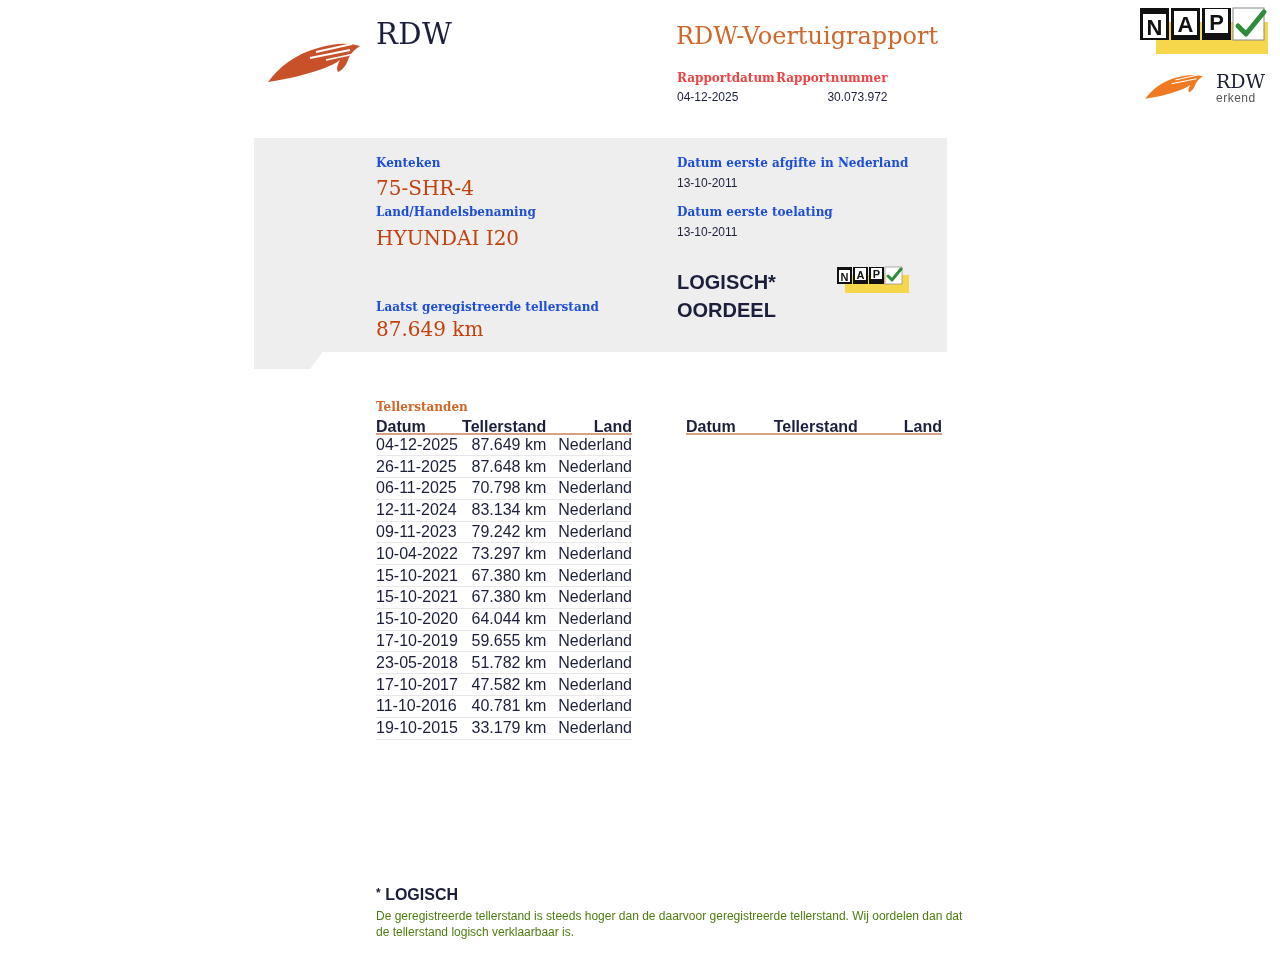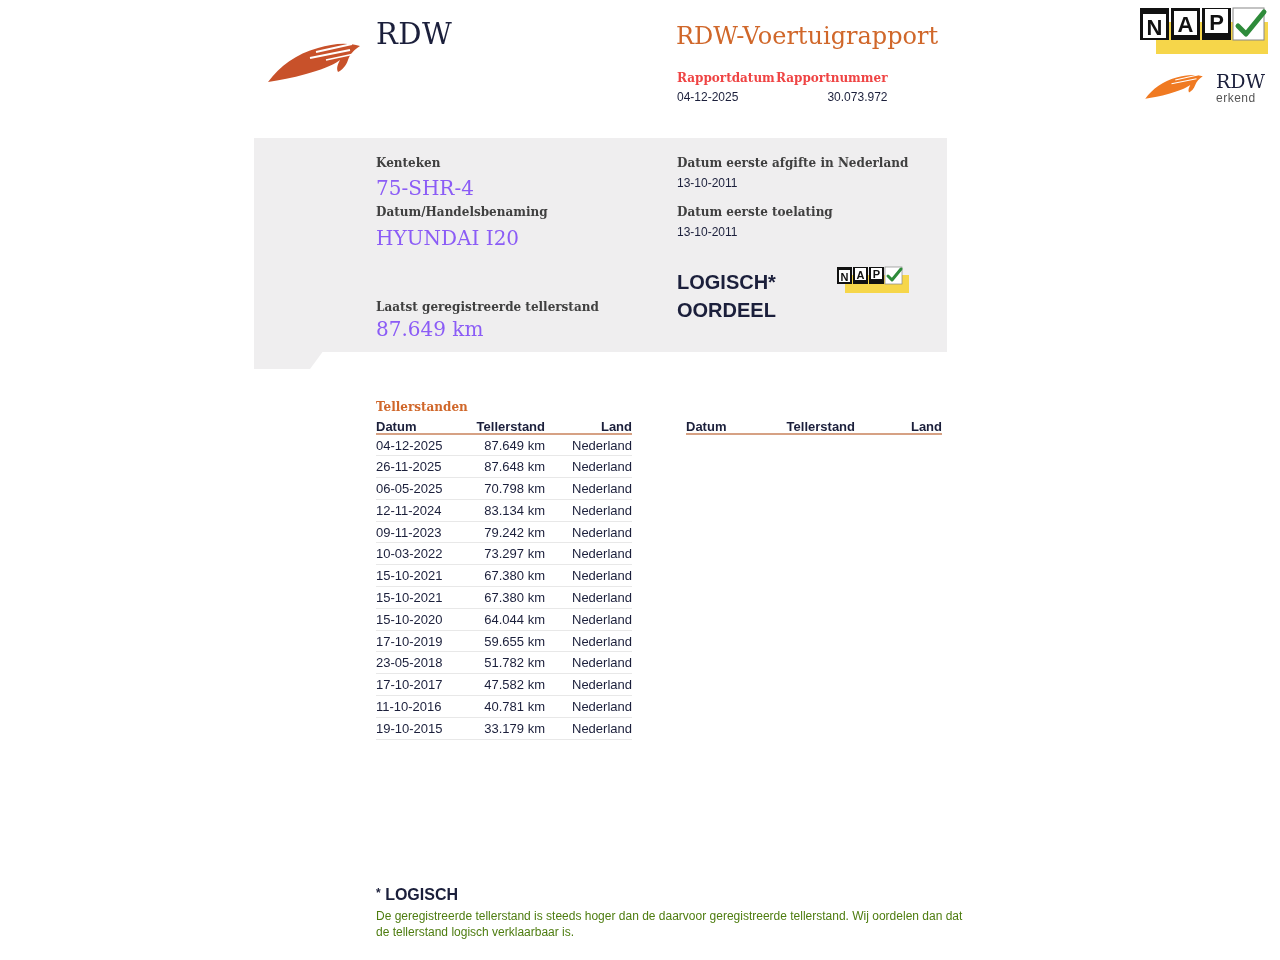--- a/index.html
+++ b/index.html
@@ -19,29 +19,29 @@
   
   .nap-big { position: absolute; left: 1140px; top: 6px; width: 128px; height: 48px; }
   .rdw-erkend-feather { position: absolute; left: 1144px; top: 70px; width: 60px; height: 30px; }
   .rdw-erkend-text { position: absolute; left: 1216px; top: 70px; font-size: 19px; color: #1b1f3b; }
   .rdw-erkend-sub { position: absolute; left: 1216px; top: 91px; font-size: 12px; color: #555; letter-spacing: 0.5px; }
 
   
   .card { position: absolute; left: 254px; top: 138px; width: 693px; height: 214px; background: #efeeef; }
   .card-tab { position: absolute; left: 254px; top: 350px; width: 70px; height: 19px; background: #efeeef;
               clip-path: polygon(0 0, 100% 0, 80% 100%, 0 100%); }
-  .field-label { position: absolute; font-size: 12px; font-weight: bold; color: #404040; }
-  .field-value-big { position: absolute; font-size: 20px; color: #8b5cf6; }
+  .field-label { position: absolute; font-size: 12px; font-weight: bold; color: #1d4ed8; }
+  .field-value-big { position: absolute; font-size: 20px; color: #c2410c; }
   .field-value-small { position: absolute; font-size: 12px; color: #1b1f3b; }
   .verdict { position: absolute; left: 677px; top: 268px; font-size: 20px; font-weight: bold; line-height: 28px; color: #1b1f3b; }
   .nap-small { position: absolute; left: 837px; top: 265px; width: 72px; height: 28px; }
 
   
   .section-title { position: absolute; left: 376px; top: 400px; font-size: 12px; font-weight: bold; color: #d0672a; }
-  table.odo { position: absolute; border-collapse: collapse; font-size: 13px; }
+  table.odo { position: absolute; border-collapse: collapse; font-size: 16px; }
   table.odo th { font-weight: bold; color: #1b1f3b; height: 14px; padding: 0; border-bottom: 2px solid #d6a184; line-height: 13px; }
   table.odo td { height: 21.8px; padding: 0; border-bottom: 1px solid #e8e8e8; color: #1b1f3b; }
   .c-date { text-align: left; width: 90px; }
   .c-km { text-align: right; width: 79px; }
   .c-land { text-align: right; width: 87px; margin-left: 25px; }
   .t2 .c-date { width: 90px; }
   .t2 .c-km { width: 79px; }
   .t2 .c-land { width: 87px; }
 
   
@@ -95,21 +95,21 @@
 </svg>
 <div class="rdw-erkend-text serif">RDW</div>
 <div class="rdw-erkend-sub">erkend</div>
 
 <div class="card"></div>
 <div class="card-tab"></div>
 
 <div class="field-label serif" style="left:376px; top:156px;">Kenteken</div>
 <div class="field-value-big serif" style="left:376px; top:176px;">75-SHR-4</div>
 
-<div class="field-label serif" style="left:376px; top:205px;">Datum/Handelsbenaming</div>
+<div class="field-label serif" style="left:376px; top:205px;">Land/Handelsbenaming</div>
 <div class="field-value-big serif" style="left:376px; top:226px;">HYUNDAI I20</div>
 
 <div class="field-label serif" style="left:376px; top:300px;">Laatst geregistreerde tellerstand</div>
 <div class="field-value-big serif" style="left:376px; top:317px;">87.649 km</div>
 
 <div class="field-label serif" style="left:677px; top:156px;">Datum eerste afgifte in Nederland</div>
 <div class="field-value-small" style="left:677px; top:176px;">13-10-2011</div>
 
 <div class="field-label serif" style="left:677px; top:205px;text-align:right;">Datum eerste toelating</div>
 <div class="field-value-small" style="left:677px; top:225px;">13-10-2011</div>
@@ -149,36 +149,36 @@
         <td class="c-date">04-12-2025</td>
         <td class="c-km">87.649 km</td>
         <td class="c-land">Nederland</td>
       </tr>
     <tr>
         <td class="c-date">26-11-2025</td>
         <td class="c-km">87.648 km</td>
         <td class="c-land">Nederland</td>
       </tr>
     <tr>
-        <td class="c-date">06-05-2025</td>
+        <td class="c-date">06-11-2025</td>
         <td class="c-km">70.798 km</td>
         <td class="c-land">Nederland</td>
       </tr>
     <tr>
         <td class="c-date">12-11-2024</td>
         <td class="c-km">83.134 km</td>
         <td class="c-land">Nederland</td>
       </tr>
     <tr>
         <td class="c-date">09-11-2023</td>
         <td class="c-km">79.242 km</td>
         <td class="c-land">Nederland</td>
       </tr>
     <tr>
-        <td class="c-date">10-03-2022</td>
+        <td class="c-date">10-04-2022</td>
         <td class="c-km">73.297 km</td>
         <td class="c-land">Nederland</td>
       </tr>
     <tr>
         <td class="c-date">15-10-2021</td>
         <td class="c-km">67.380 km</td>
         <td class="c-land">Nederland</td>
       </tr>
     <tr>
         <td class="c-date">15-10-2021</td>

